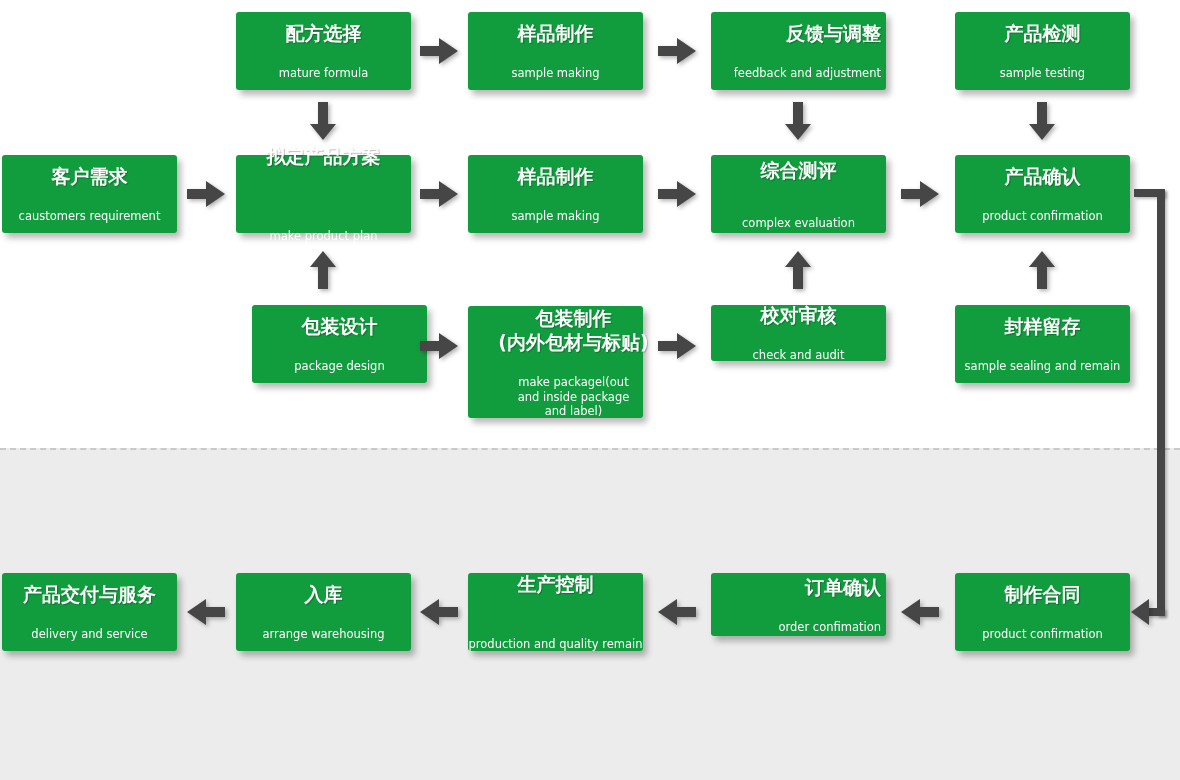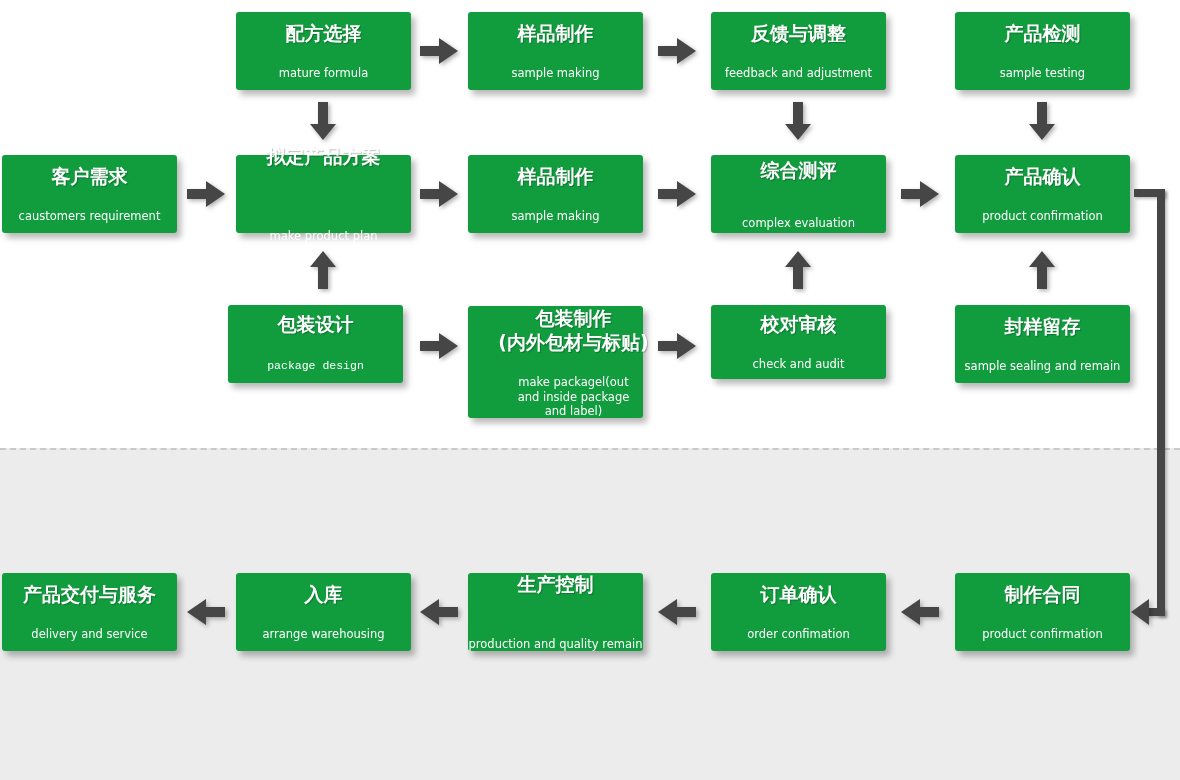--- a/index.html
+++ b/index.html
@@ -77,21 +77,21 @@
   <div class="phase-bg"></div>
   <div id="nodes-layer">
       <div class="node" style="left: 236px; top: 12px; width: 175px; height: 78px;">
         <div class="zh">配方选择</div>
         <div class="en">mature formula</div>
       </div>
       <div class="node" style="left: 468px; top: 12px; width: 175px; height: 78px;">
         <div class="zh">样品制作</div>
         <div class="en">sample making</div>
       </div>
-      <div class="node" style="left: 711px; top: 12px; width: 175px; height: 78px;">
+      <div class="node" style="left: 711px; top: 12px; width: 175px; height: 78px; align-items: flex-end;">
         <div class="zh">反馈与调整</div>
         <div class="en">feedback and adjustment</div>
       </div>
       <div class="node" style="left: 955px; top: 12px; width: 175px; height: 78px;">
         <div class="zh">产品检测</div>
         <div class="en">sample testing</div>
       </div>
       <div class="node" style="left: 2px; top: 155px; width: 175px; height: 78px;">
         <div class="zh">客户需求</div>
         <div class="en">caustomers requirement</div>
@@ -105,50 +105,50 @@
         <div class="en">sample making</div>
       </div>
       <div class="node" style="left: 711px; top: 155px; width: 175px; height: 78px; gap: 13px;">
         <div class="zh">综合测评</div>
         <div class="en">complex evaluation</div>
       </div>
       <div class="node" style="left: 955px; top: 155px; width: 175px; height: 78px;">
         <div class="zh">产品确认</div>
         <div class="en">product confirmation</div>
       </div>
-      <div class="node" style="left: 228px; top: 305px; width: 175px; height: 78px; font-family: Liberation Mono, monospace;">
+      <div class="node" style="left: 252px; top: 305px; width: 175px; height: 78px;">
         <div class="zh">包装设计</div>
         <div class="en">package design</div>
       </div>
       <div class="node" style="left: 468px; top: 306px; width: 175px; height: 112px; padding-left: 41px;">
         <div class="zh">包装制作</div>
         <div class="zh">(内外包材与标贴)</div>
         <div class="en wrap">make packagel(out and inside package and label)</div>
       </div>
-      <div class="node" style="left: 711px; top: 305px; width: 175px; height: 74px;">
+      <div class="node" style="left: 711px; top: 305px; width: 175px; height: 56px;">
         <div class="zh">校对审核</div>
         <div class="en">check and audit</div>
       </div>
       <div class="node" style="left: 955px; top: 305px; width: 175px; height: 78px;">
         <div class="zh">封样留存</div>
         <div class="en">sample sealing and remain</div>
       </div>
       <div class="node" style="left: 2px; top: 573px; width: 175px; height: 78px;">
         <div class="zh">产品交付与服务</div>
         <div class="en">delivery and service</div>
       </div>
       <div class="node" style="left: 236px; top: 573px; width: 175px; height: 78px;">
         <div class="zh">入库</div>
         <div class="en">arrange warehousing</div>
       </div>
       <div class="node" style="left: 468px; top: 573px; width: 175px; height: 78px; gap: 20px;">
         <div class="zh">生产控制</div>
         <div class="en">production and quality remain</div>
       </div>
-      <div class="node" style="left: 711px; top: 573px; width: 175px; height: 78px;">
+      <div class="node" style="left: 711px; top: 573px; width: 175px; height: 63px; align-items: flex-end;">
         <div class="zh">订单确认</div>
         <div class="en">order confimation</div>
       </div>
       <div class="node" style="left: 955px; top: 573px; width: 175px; height: 78px;">
         <div class="zh">制作合同</div>
         <div class="en">product confirmation</div>
       </div>
     </div>
   <div id="arrows-layer">
       <div class="arrow h right" style="left: 420px; top: 38px;">

